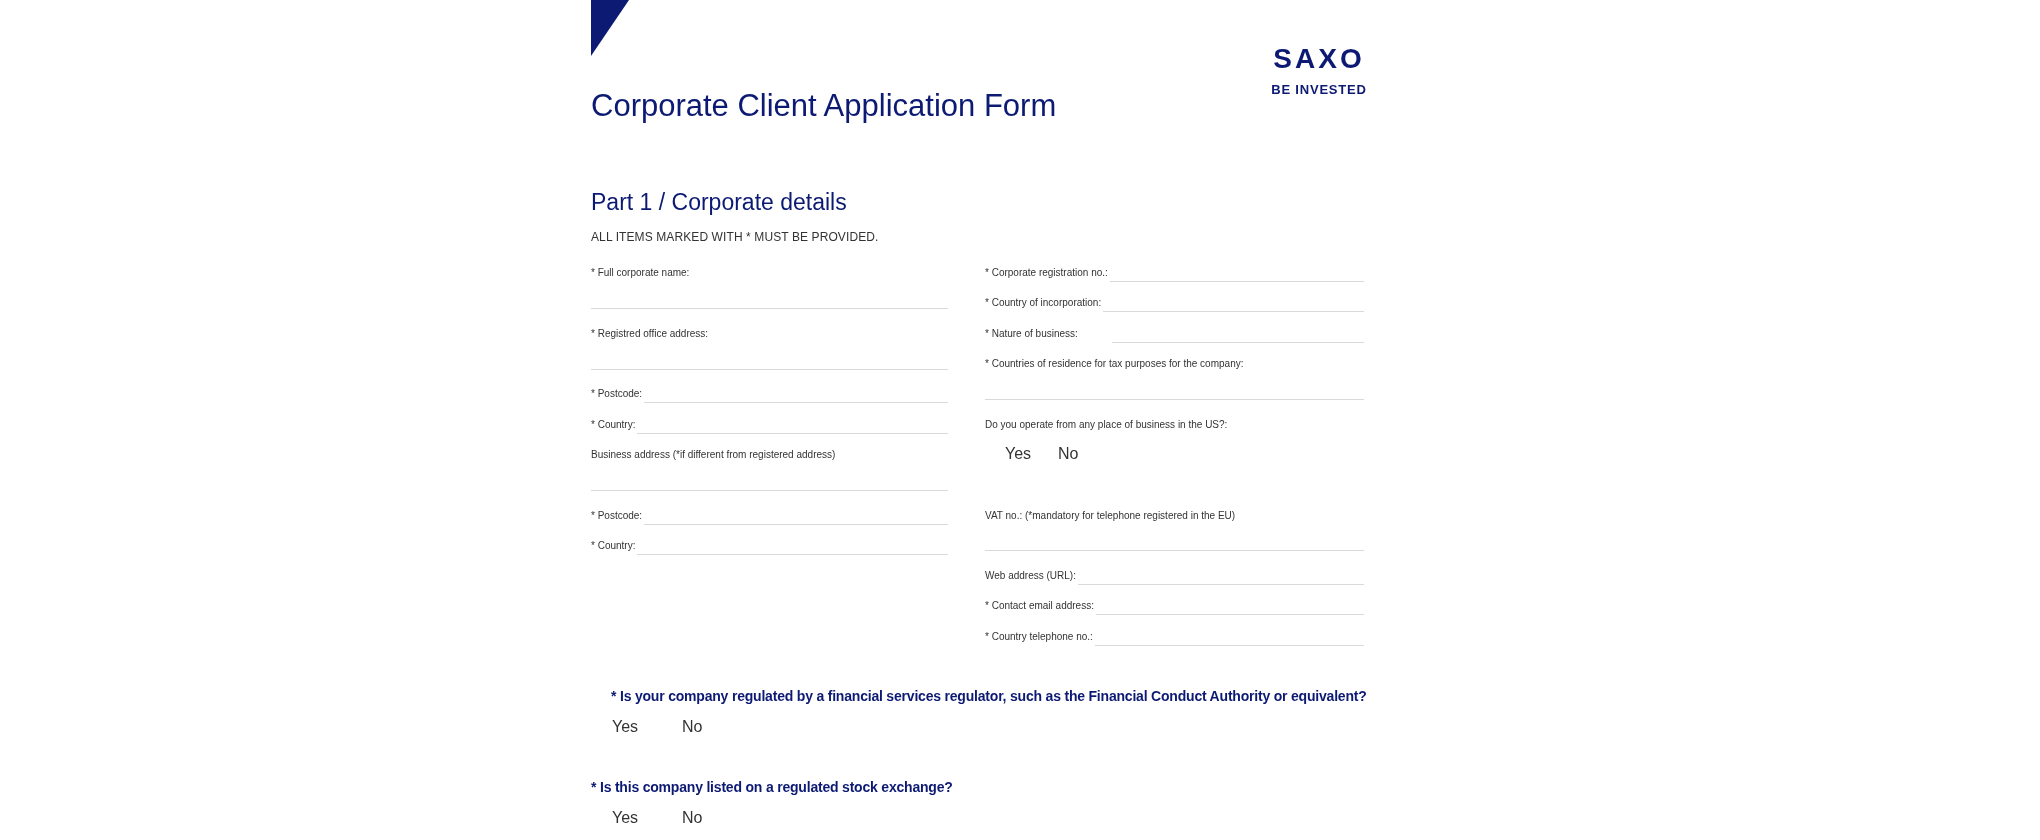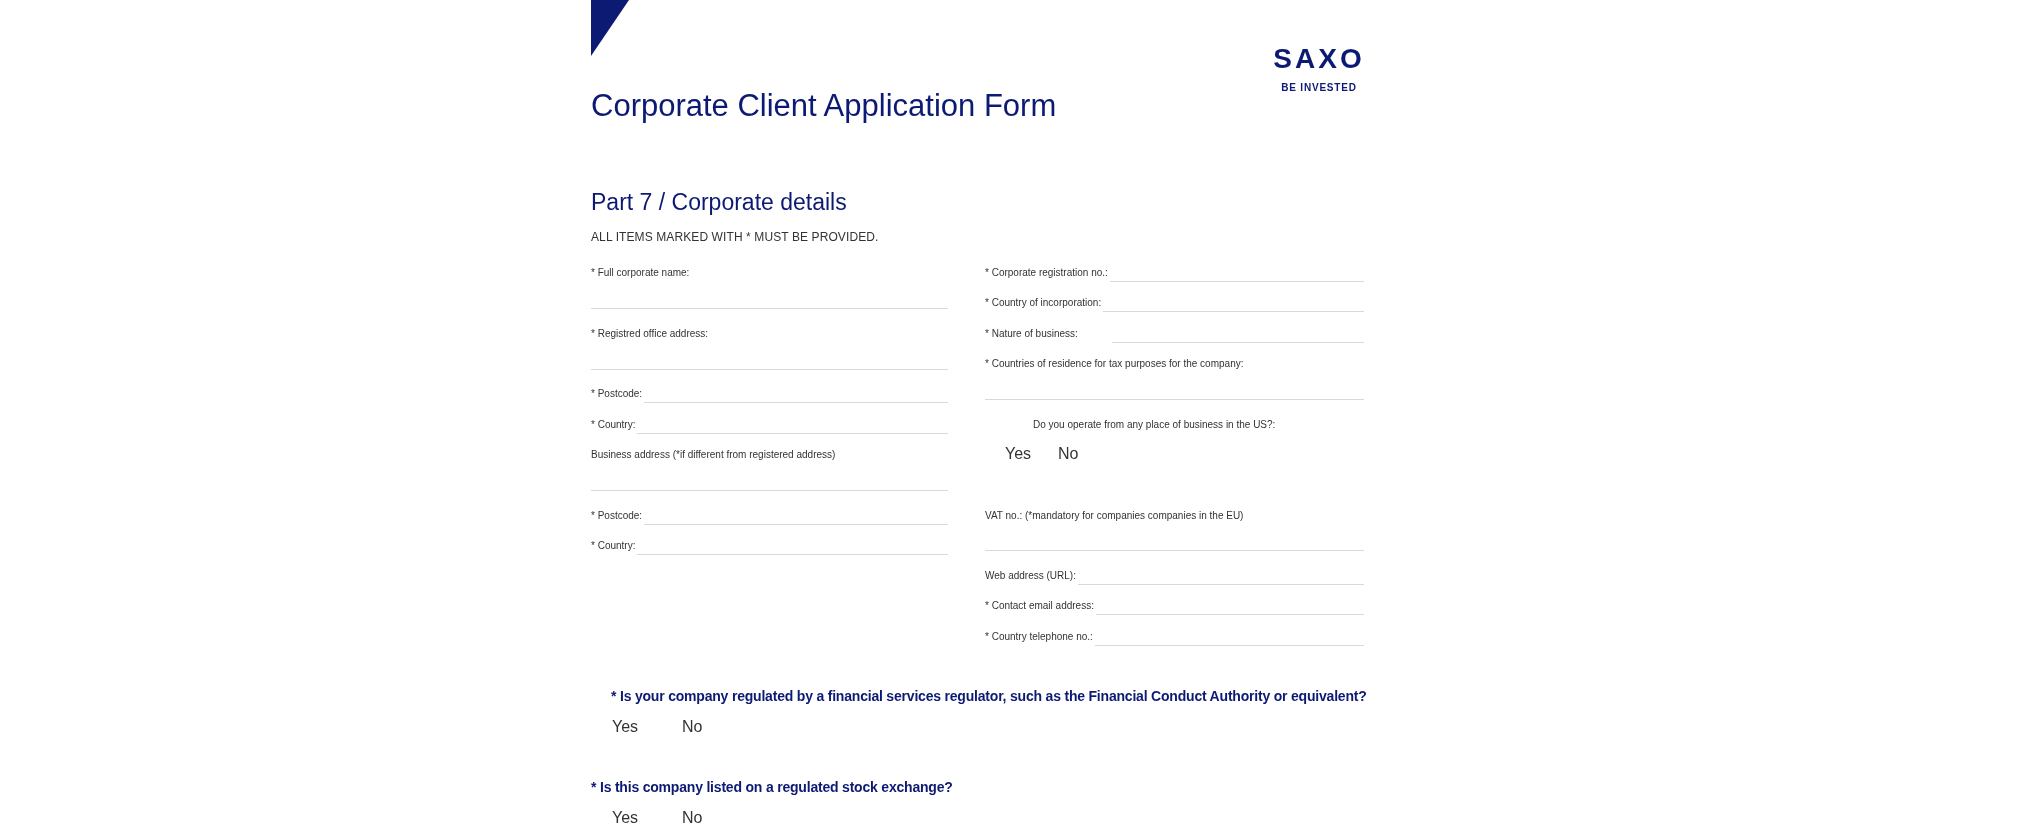--- a/index.html
+++ b/index.html
@@ -4,21 +4,21 @@
 <style>
   html, body { margin:0; padding:0; background:#ffffff; }
   body { width:2040px; height:840px; position:relative; overflow:hidden;
          font-family:"Liberation Sans", sans-serif; color:#333333; }
   .abs { position:absolute; }
   .corner { position:absolute; left:591px; top:0; width:0; height:0;
             border-top:56px solid #0c1a73; border-right:38px solid transparent; }
   .title { left:591px; top:88px; font-size:31px; color:#0c1a73; white-space:nowrap; }
   .logo { left:1266px; top:44px; width:106px; text-align:center; color:#0c1a73; }
   .logo .saxo { font-size:28px; font-weight:bold; letter-spacing:3px; line-height:30px; }
-  .logo .tag { font-size:10px; font-weight:bold; letter-spacing:0.8px; margin-top:8px; }
+  .logo .tag { font-size:13px; font-weight:bold; letter-spacing:0.8px; margin-top:8px; }
   .part { left:591px; top:189px; font-size:23px; color:#0c1a73; white-space:nowrap; }
   .note { left:591px; top:230px; font-size:12px; color:#333; white-space:nowrap; letter-spacing:0.1px; }
   .row { position:absolute; display:flex; align-items:flex-end; font-size:10px; height:20px; white-space:nowrap; }
   .row .lbl { line-height:18px; }
   .row .fill { flex:1; border-bottom:1px solid #d9d9d9; height:16px; margin-left:2px; }
   .left { left:591px; width:357px; }
   .right { left:985px; width:379px; }
   .uline { position:absolute; height:0; border-bottom:1px solid #d9d9d9; }
   .yn { position:absolute; font-size:16px; color:#333; }
   .q { position:absolute; left:591px; font-size:14px; font-weight:bold; color:#0c1a73; white-space:nowrap; letter-spacing:-0.2px; }
@@ -26,21 +26,21 @@
 </head>
 <body>
 
 <div class="corner"></div>
 <div class="abs title">Corporate Client Application Form</div>
 <div class="abs logo">
   <div class="saxo">SAXO</div>
   <div class="tag">BE INVESTED</div>
 </div>
 
-<div class="abs part">Part 7 / Corporate details</div>
+<div class="abs part">Part 1 / Corporate details</div>
 <div class="abs note">ALL ITEMS MARKED WITH * MUST BE PROVIDED.</div>
 
 <div class="row left" style="top:262px;">
   <span class="lbl">* Full corporate name:</span>
 </div>
 <div class="uline" style="left:591px; width:357px; top:308px;"></div>
 
 <div class="row left" style="top:323px;">
   <span class="lbl">* Registred office address:</span>
 </div>
@@ -78,28 +78,28 @@
 </div>
 <div class="row right" style="top:323px;gap:32px;">
   <span class="lbl">* Nature of business:</span>
   <span class="fill"></span>
 </div>
 <div class="row right" style="top:353px;">
   <span class="lbl">* Countries of residence for tax purposes for the company:</span>
 </div>
 <div class="uline" style="left:985px; width:379px; top:399px;"></div>
 
-<div class="row right" style="top:414px;margin-left:48px;">
+<div class="row right" style="top:414px;">
   <span class="lbl">Do you operate from any place of business in the US?:</span>
 </div>
 <span class="yn" style="left:1005px; top:445px;">Yes</span>
 <span class="yn" style="left:1058px; top:445px;">No</span>
 
 <div class="row right" style="top:505px;">
-  <span class="lbl">VAT no.: (*mandatory for companies companies in the EU)</span>
+  <span class="lbl">VAT no.: (*mandatory for telephone registered in the EU)</span>
 </div>
 <div class="uline" style="left:985px; width:379px; top:550px;"></div>
 
 <div class="row right" style="top:565px;">
   <span class="lbl">Web address (URL):</span>
   <span class="fill"></span>
 </div>
 <div class="row right" style="top:595px;">
   <span class="lbl">* Contact email address:</span>
   <span class="fill"></span>

